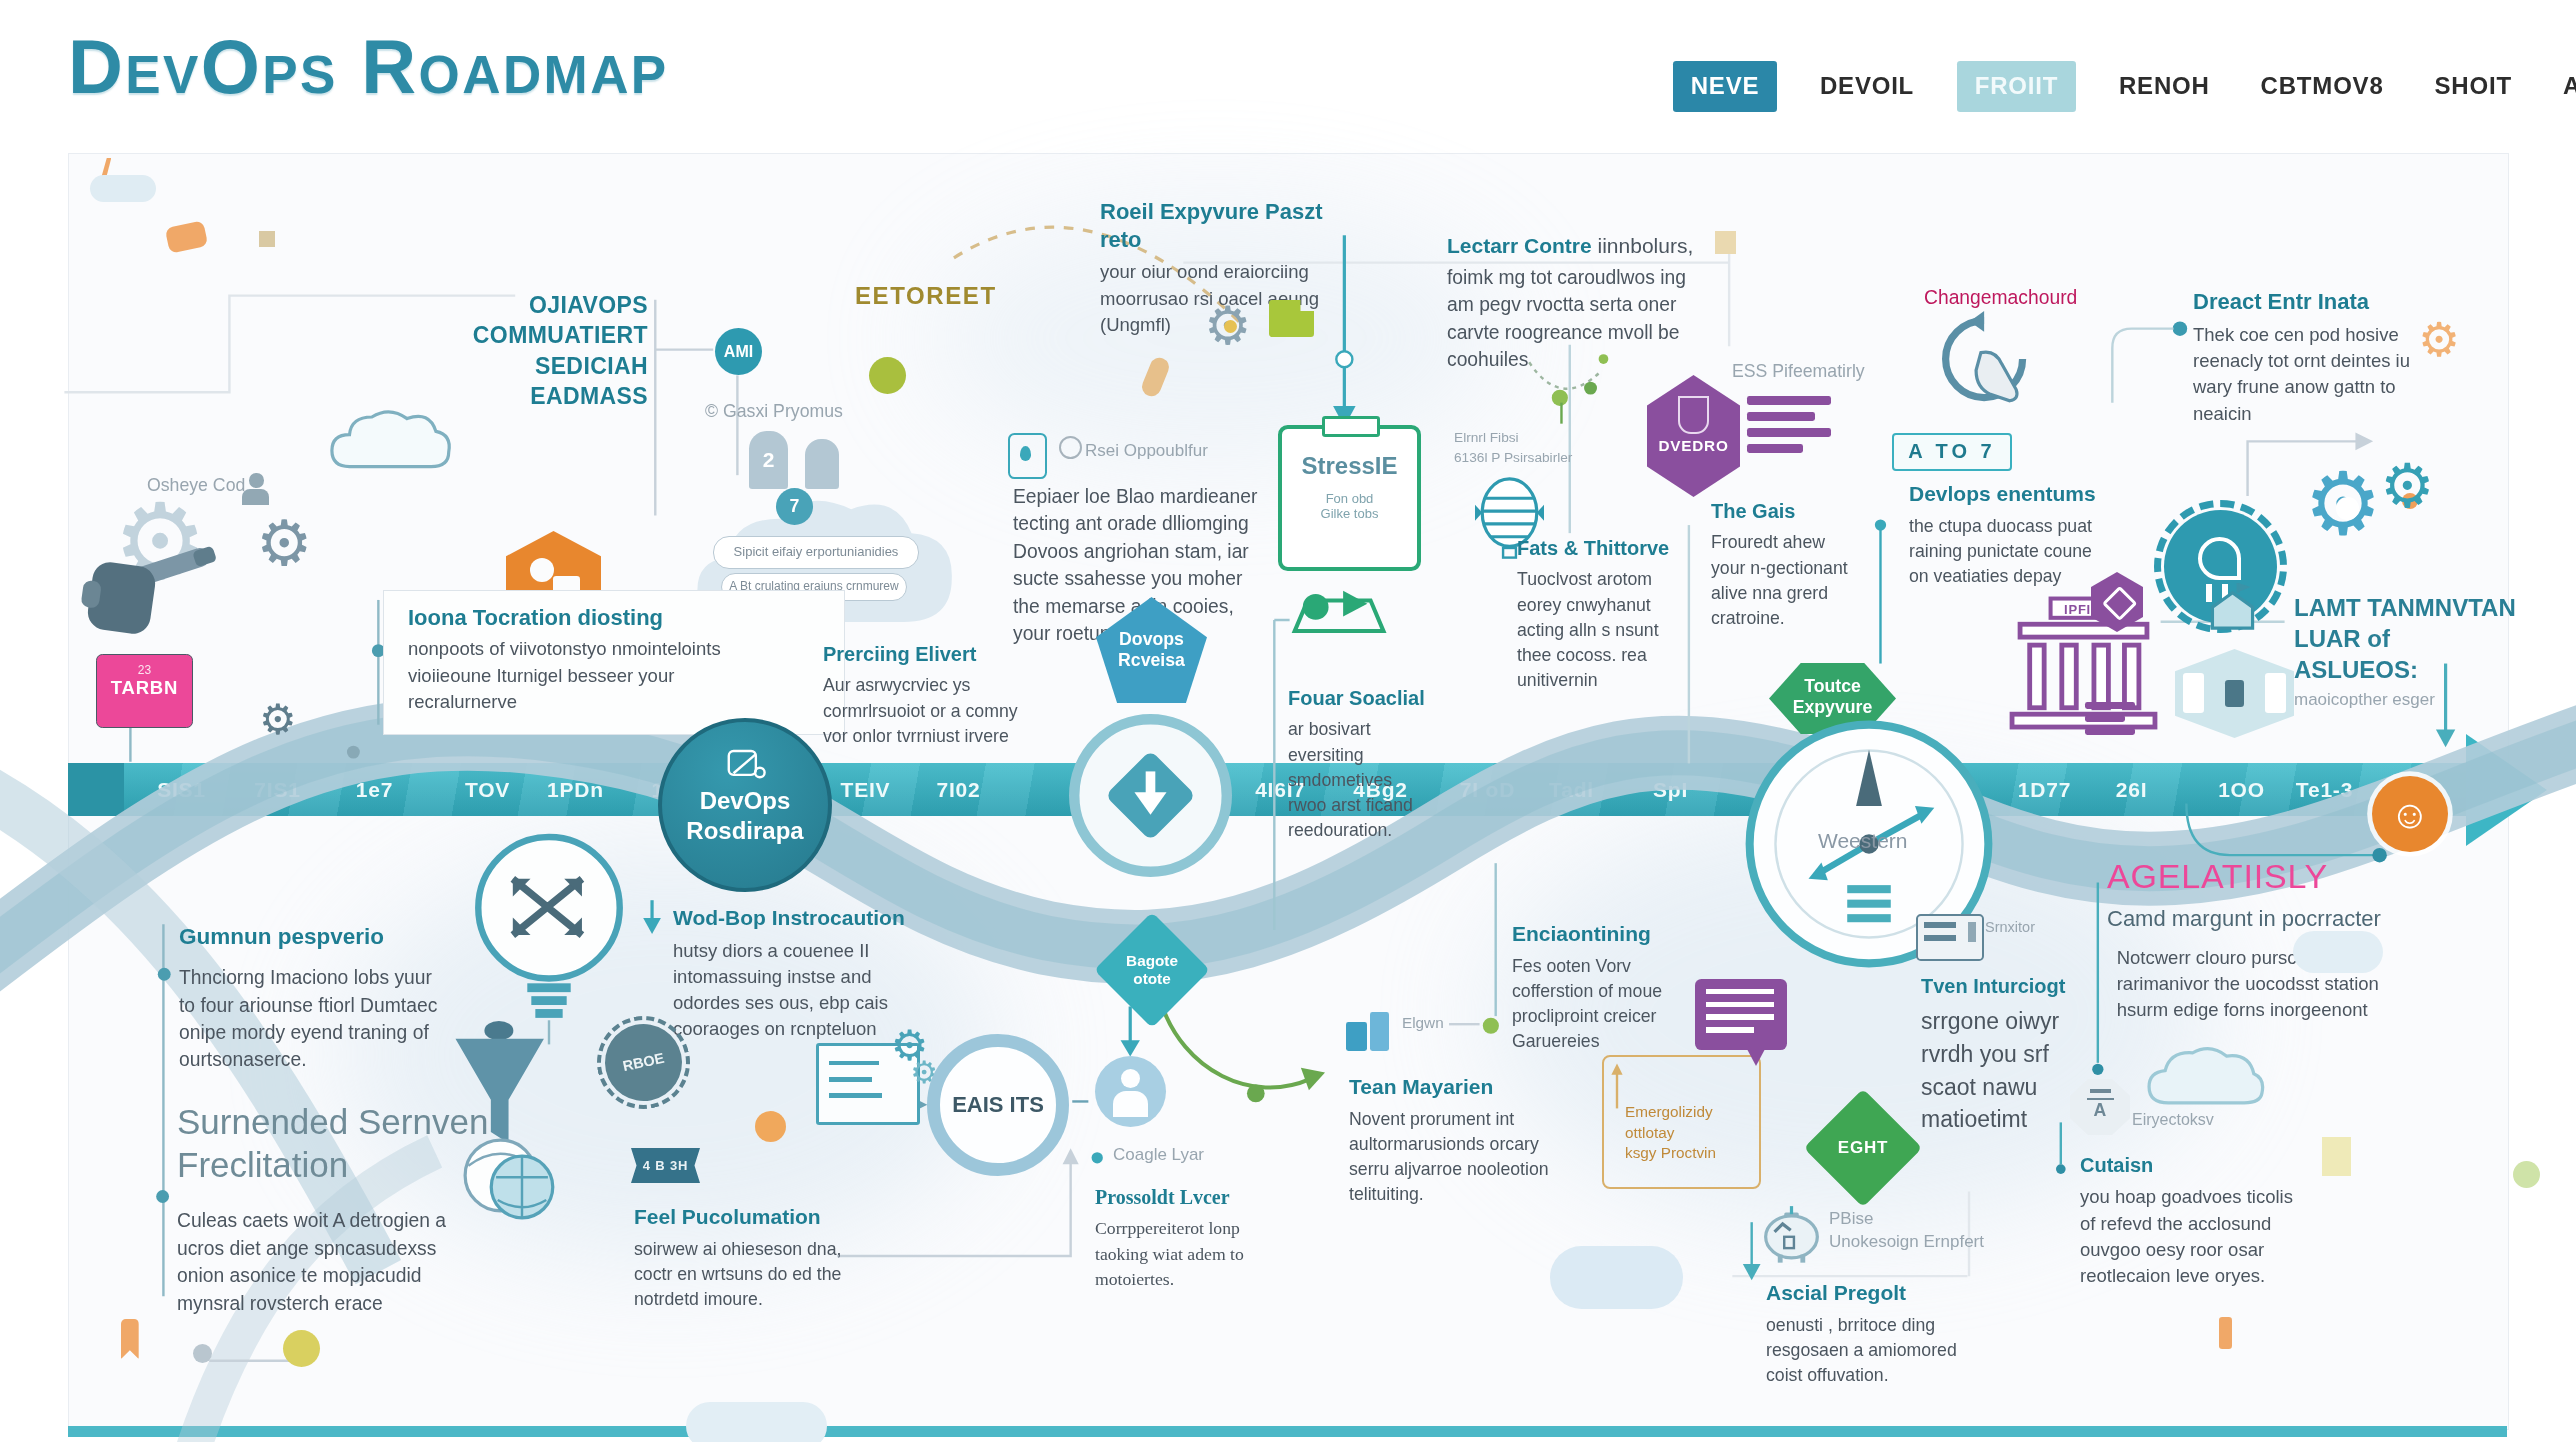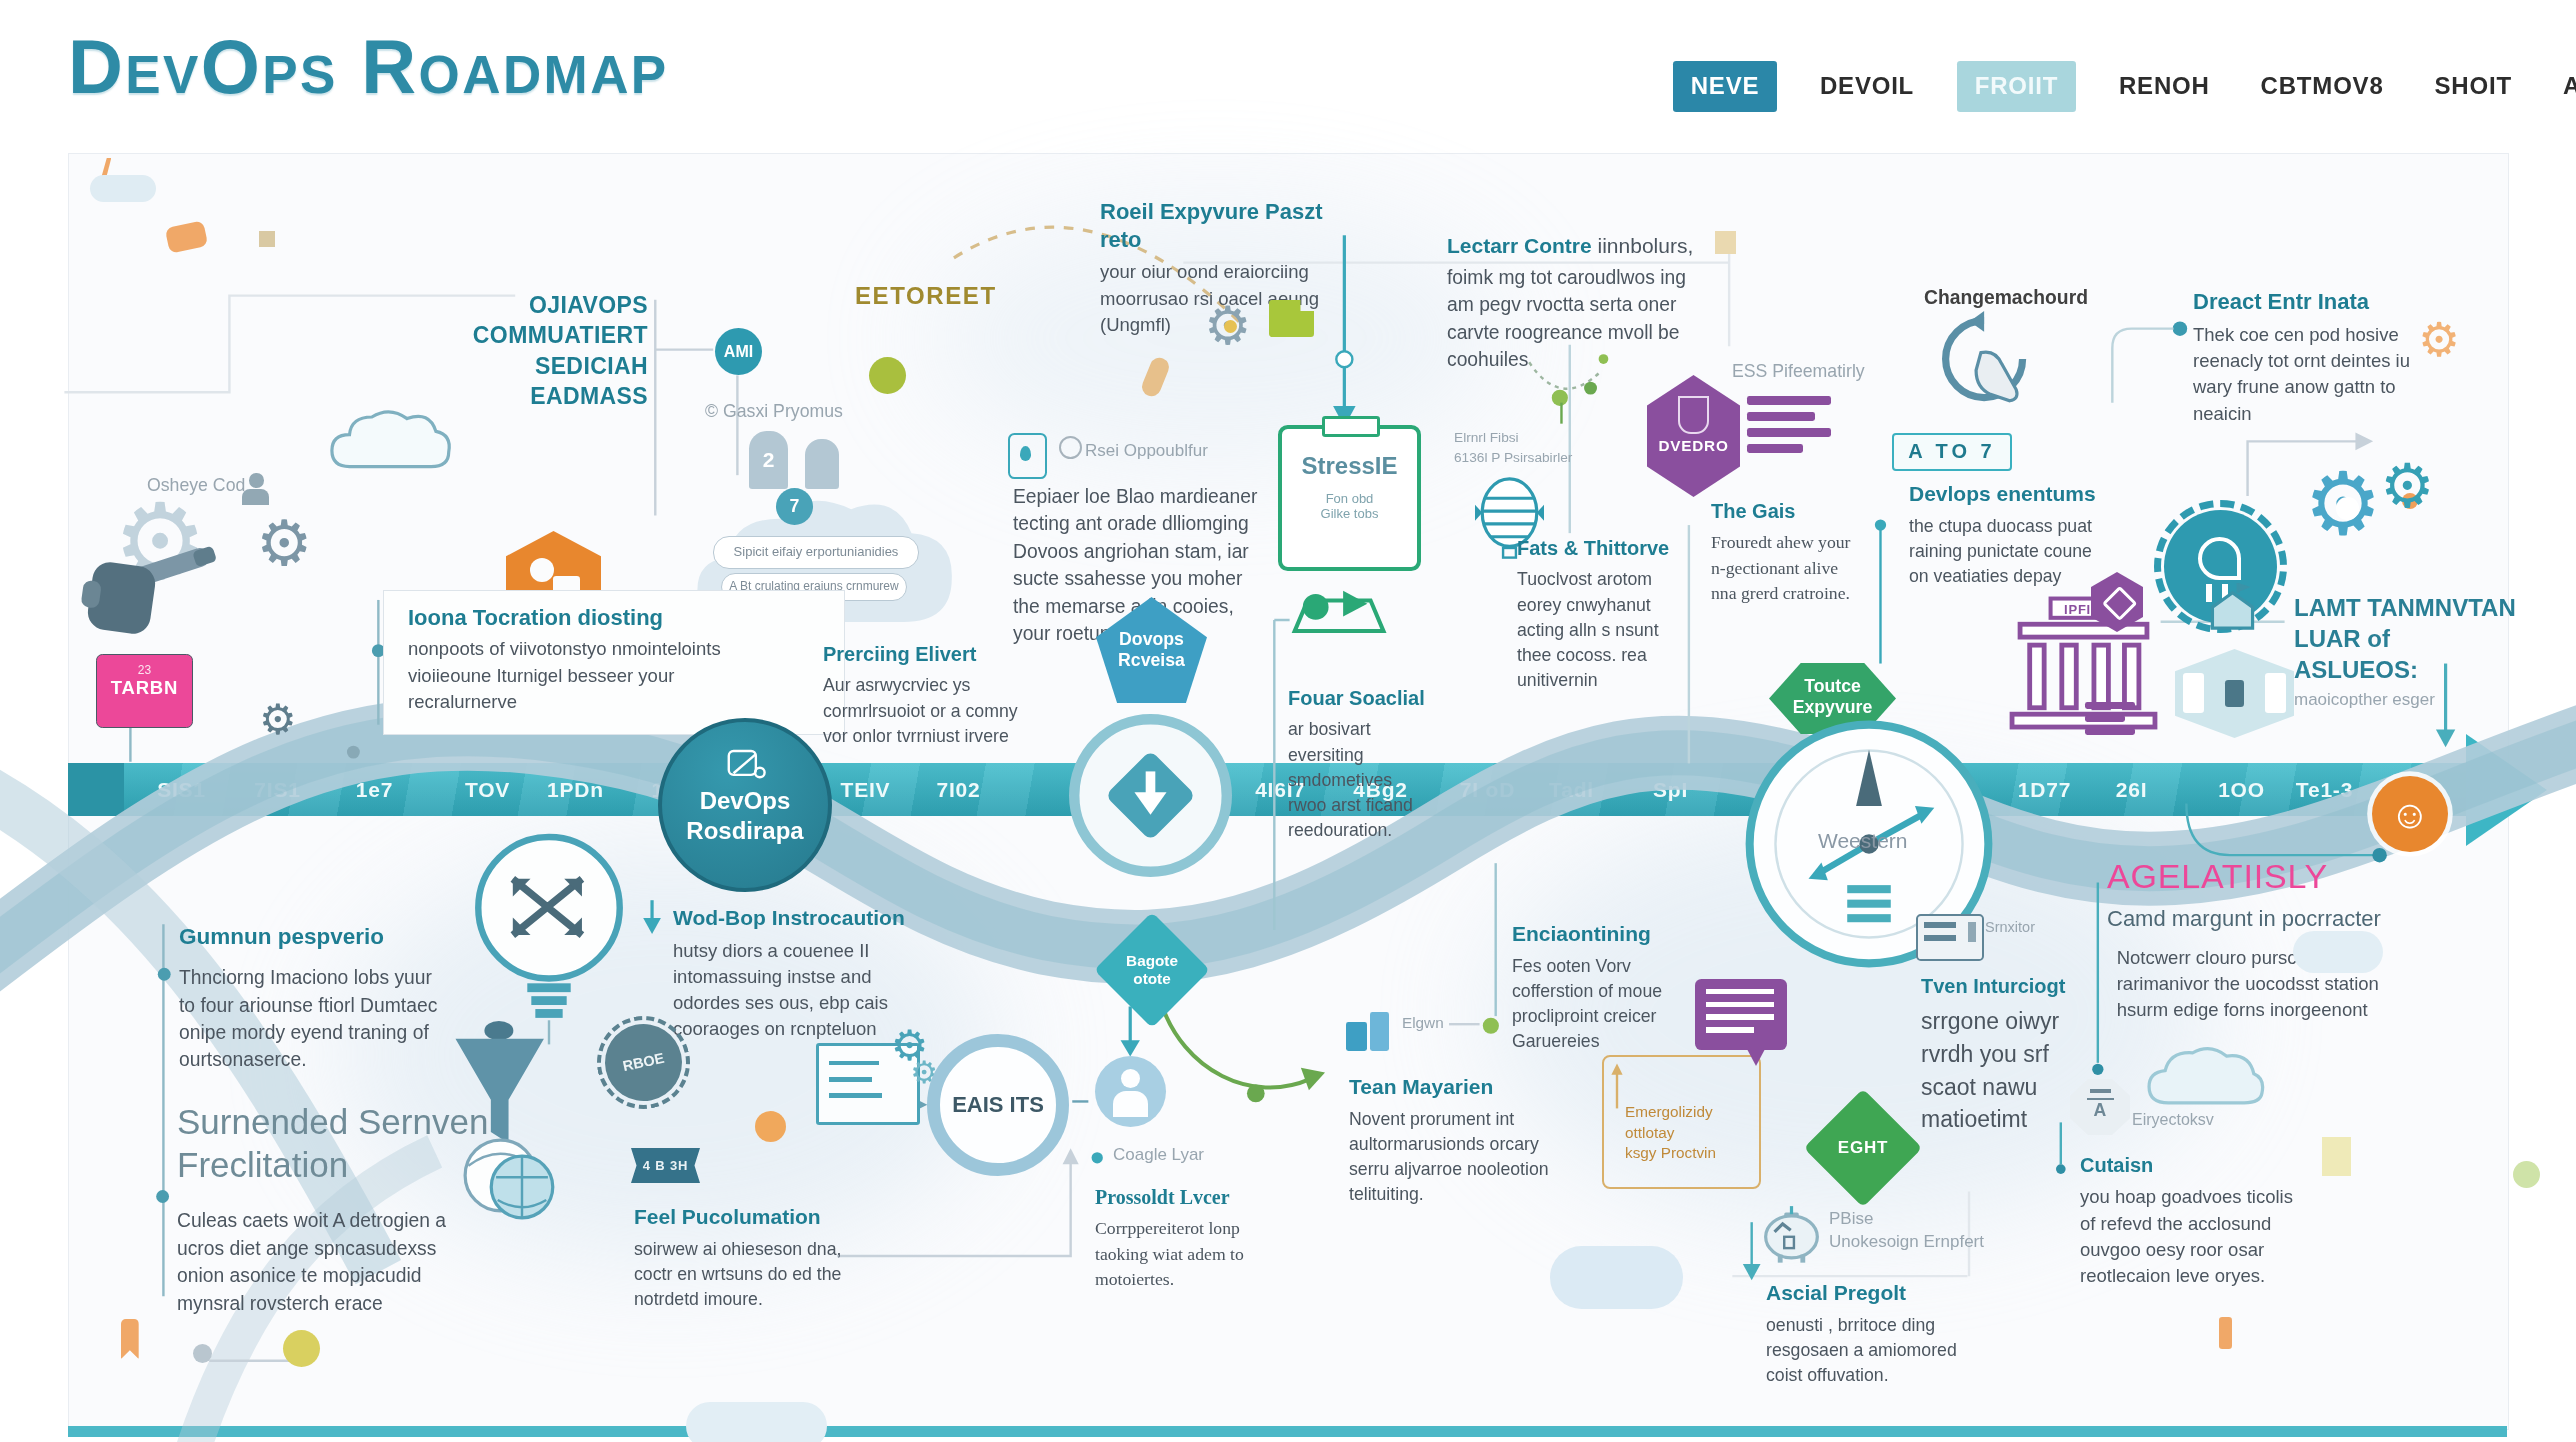--- a/index.html
+++ b/index.html
@@ -407,21 +407,21 @@
   <div class="bar" style="left:1747px;top:412px;width:68px;height:8.9px;"></div>
   <div class="bar" style="left:1747px;top:428px;width:84px;height:8.9px;"></div>
   <div class="bar" style="left:1747px;top:444px;width:56px;height:8.9px;"></div>
 
   <div class="abs" style="left:1517px;top:536px;width:161px;">
     <div class="tb-title" style="font-size:20px;">Fats &amp; Thittorve</div>
     <div class="tb-body" style="font-size:17.7px;width:153px;">Tuoclvost arotom eorey cnwyhanut acting alln s nsunt thee cocoss. rea unitivernin</div>
   </div>
   <div class="abs" style="left:1711px;top:499px;width:161px;">
     <div class="tb-title" style="font-size:20px;">The Gais</div>
-    <div class="tb-body" style="font-size:17.7px;width:149px;font-family:Liberation Serif, serif;">Frouredt ahew your n-gectionant alive nna grerd cratroine.</div>
+    <div class="tb-body" style="font-size:17.7px;width:149px;">Frouredt ahew your n-gectionant alive nna grerd cratroine.</div>
   </div>
 
   <div class="hex" style="left:1769px;top:663px;width:127px;height:71px;background:#34a469;text-align:center;color:#fff;font-weight:700;font-size:17.7px;">
     <div style="margin-top:13px;">Toutce</div>
     <div>Expyvure</div>
   </div>
 
   <svg class="abs" style="left:2004px;top:592px;" width="159" height="148" viewBox="0 0 198 184">
     <rect x="10" y="152" width="178" height="16" fill="#fff" stroke="#8a4f9e" stroke-width="6"></rect>
     <rect x="32" y="66" width="18" height="78" fill="#fff" stroke="#8a4f9e" stroke-width="6"></rect>
@@ -430,21 +430,21 @@
     <rect x="150" y="66" width="18" height="78" fill="#fff" stroke="#8a4f9e" stroke-width="6"></rect>
     <rect x="20" y="40" width="158" height="16" fill="#fff" stroke="#8a4f9e" stroke-width="6"></rect>
     <rect x="58" y="8" width="82" height="24" fill="#fff" stroke="#8a4f9e" stroke-width="5"></rect>
     <line x1="168" y1="8" x2="168" y2="-8" stroke="#8a4f9e" stroke-width="5"></line>
   </svg>
   <div class="abs" style="left:2064px;top:602px;font-size:13px;font-weight:700;color:#8a4f9e;letter-spacing:0.8px;">IPFII</div>
   <div class="bar" style="left:2085px;top:702px;width:50px;height:7.2px;"></div>
   <div class="bar" style="left:2085px;top:715px;width:40px;height:7.2px;"></div>
   <div class="bar" style="left:2085px;top:728px;width:50px;height:7.2px;"></div>
 
-  <div class="abs" style="left:1924px;top:287px;font-size:19.3px;font-weight:700;color:#404040;">Changemachourd</div>
+  <div class="abs" style="left:1924px;top:287px;font-size:19.3px;font-weight:400;color:#be185d;">Changemachourd</div>
   <svg class="abs" style="left:1934px;top:311px;" width="105" height="101" viewBox="0 0 130 126">
     <path d="M 110 60 A 48 48 0 1 1 62 12" fill="none" stroke="#5a8fa6" stroke-width="9"></path>
     <polygon points="62,0 62,26 44,13" fill="#5a8fa6"></polygon>
     <path d="M 58 52 Q 76 48 84 66 L 102 98 Q 106 110 94 112 L 70 104 Q 52 96 52 74 Z" fill="#e9eef2" stroke="#5a8fa6" stroke-width="4"></path>
   </svg>
   <div class="abs" style="left:1892px;top:433px;width:116px;height:34px;border:2.4px solid #3ab0c0;border-radius:4px;background:#f4fbfc;text-align:center;font-size:20px;font-weight:700;color:#1f7a8e;letter-spacing:4px;line-height:32px;">A TO 7</div>
   <div class="abs" style="left:1909px;top:481px;width:209px;">
     <div class="tb-title" style="font-size:21px;">Devlops enentums</div>
     <div class="tb-body" style="font-size:17.7px;width:197px;">the ctupa duocass puat raining punictate coune on veatiaties depay</div>
   </div>

